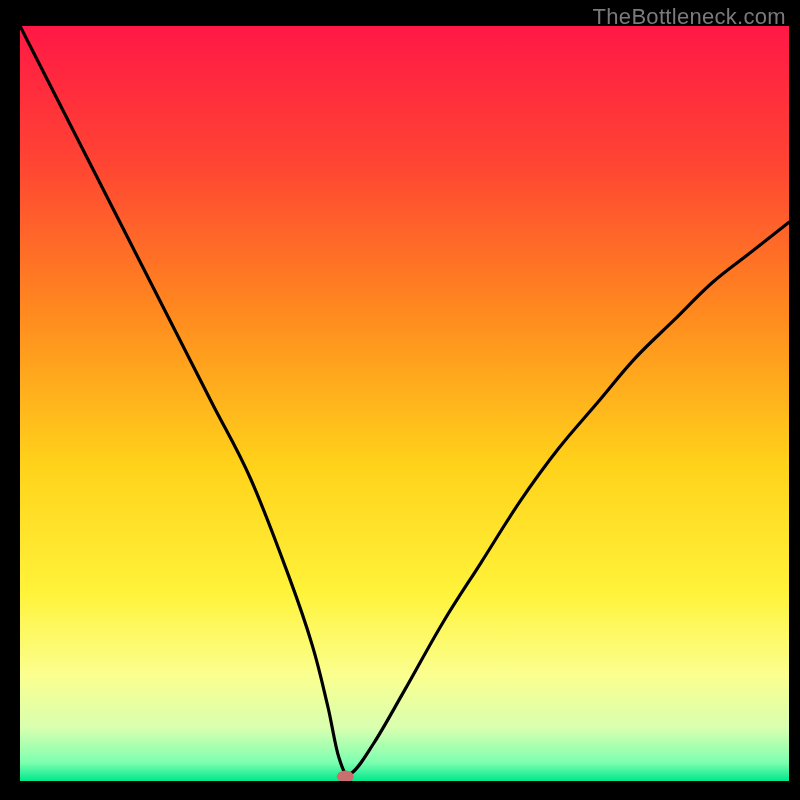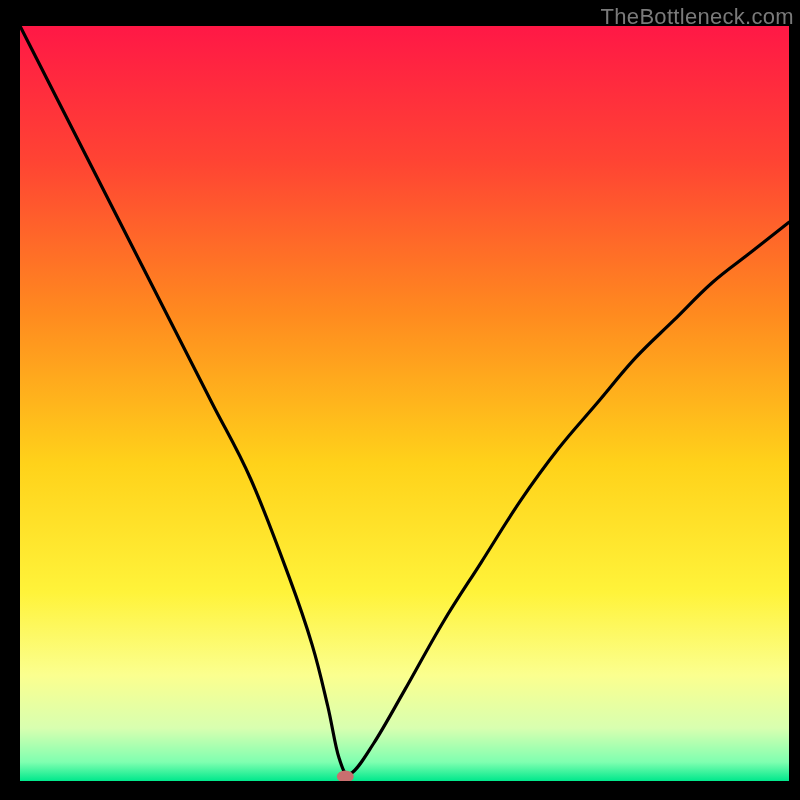--- a/index.html
+++ b/index.html
@@ -13,21 +13,21 @@
   }
   .frame {
     position: relative;
     width: 800px;
     height: 800px;
     background: #000;
   }
   .watermark {
     position: absolute;
     top: 4px;
-    right: 6px;
+    right: 14px;
     color: #7a7a7a;
     font-size: 22px;
     font-weight: 500;
     letter-spacing: 0.3px;
     z-index: 5;
   }
   .plot-area {
     position: absolute;
     left: 20px;
     top: 26px;

